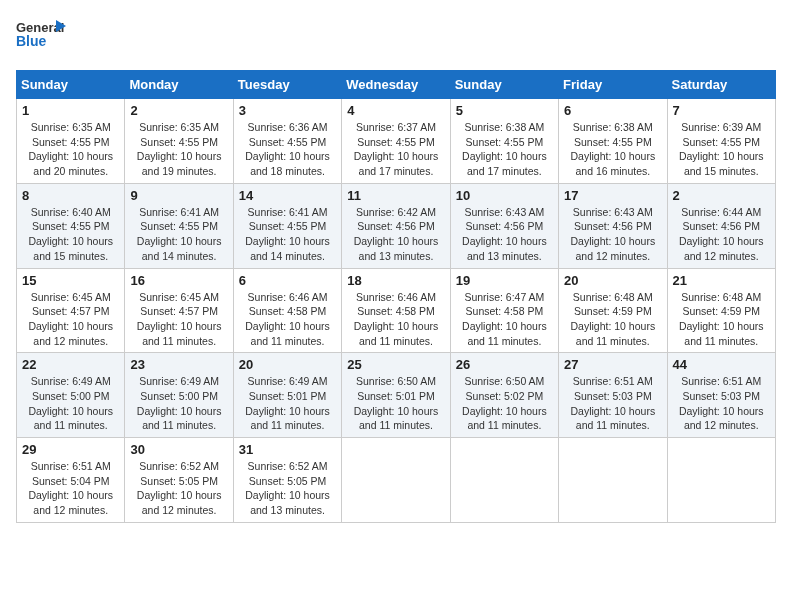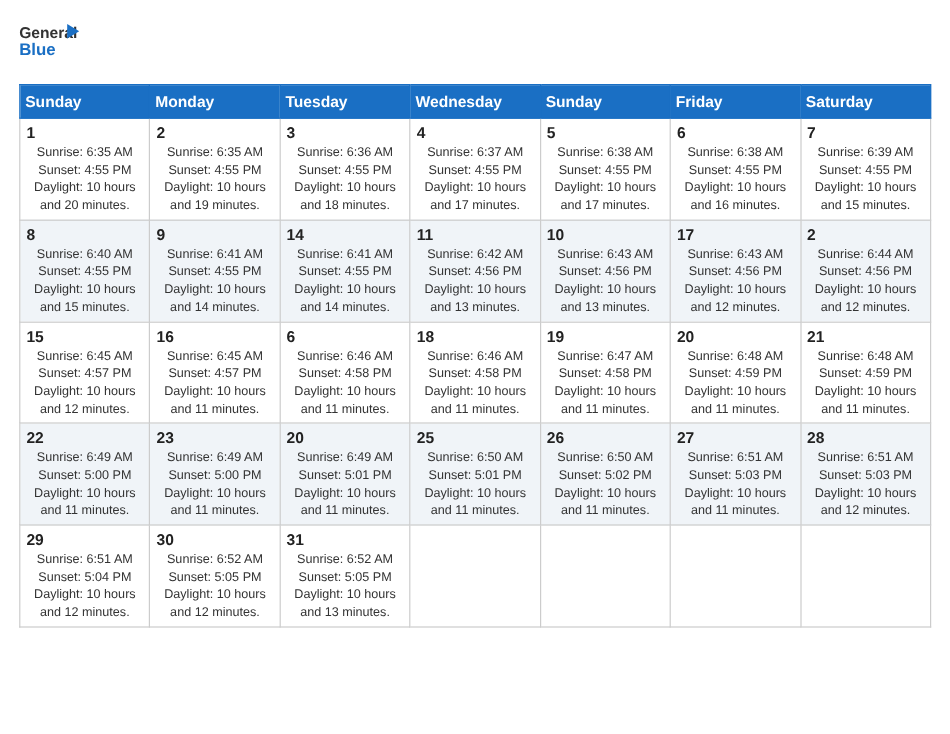--- a/index.html
+++ b/index.html
@@ -214,21 +214,21 @@
         </td>
         <td>
           <span class="day-number">26</span>
           <div class="day-info">Sunrise: 6:50 AM<br>Sunset: 5:02 PM<br>Daylight: 10 hours and 11 minutes.</div>
         </td>
         <td>
           <span class="day-number">27</span>
           <div class="day-info">Sunrise: 6:51 AM<br>Sunset: 5:03 PM<br>Daylight: 10 hours and 11 minutes.</div>
         </td>
         <td>
-          <span class="day-number">28</span>
+          <span class="day-number">44</span>
           <div class="day-info">Sunrise: 6:51 AM<br>Sunset: 5:03 PM<br>Daylight: 10 hours and 12 minutes.</div>
         </td>
       </tr>
       <tr>
         <td>
           <span class="day-number">29</span>
           <div class="day-info">Sunrise: 6:51 AM<br>Sunset: 5:04 PM<br>Daylight: 10 hours and 12 minutes.</div>
         </td>
         <td>
           <span class="day-number">30</span>

